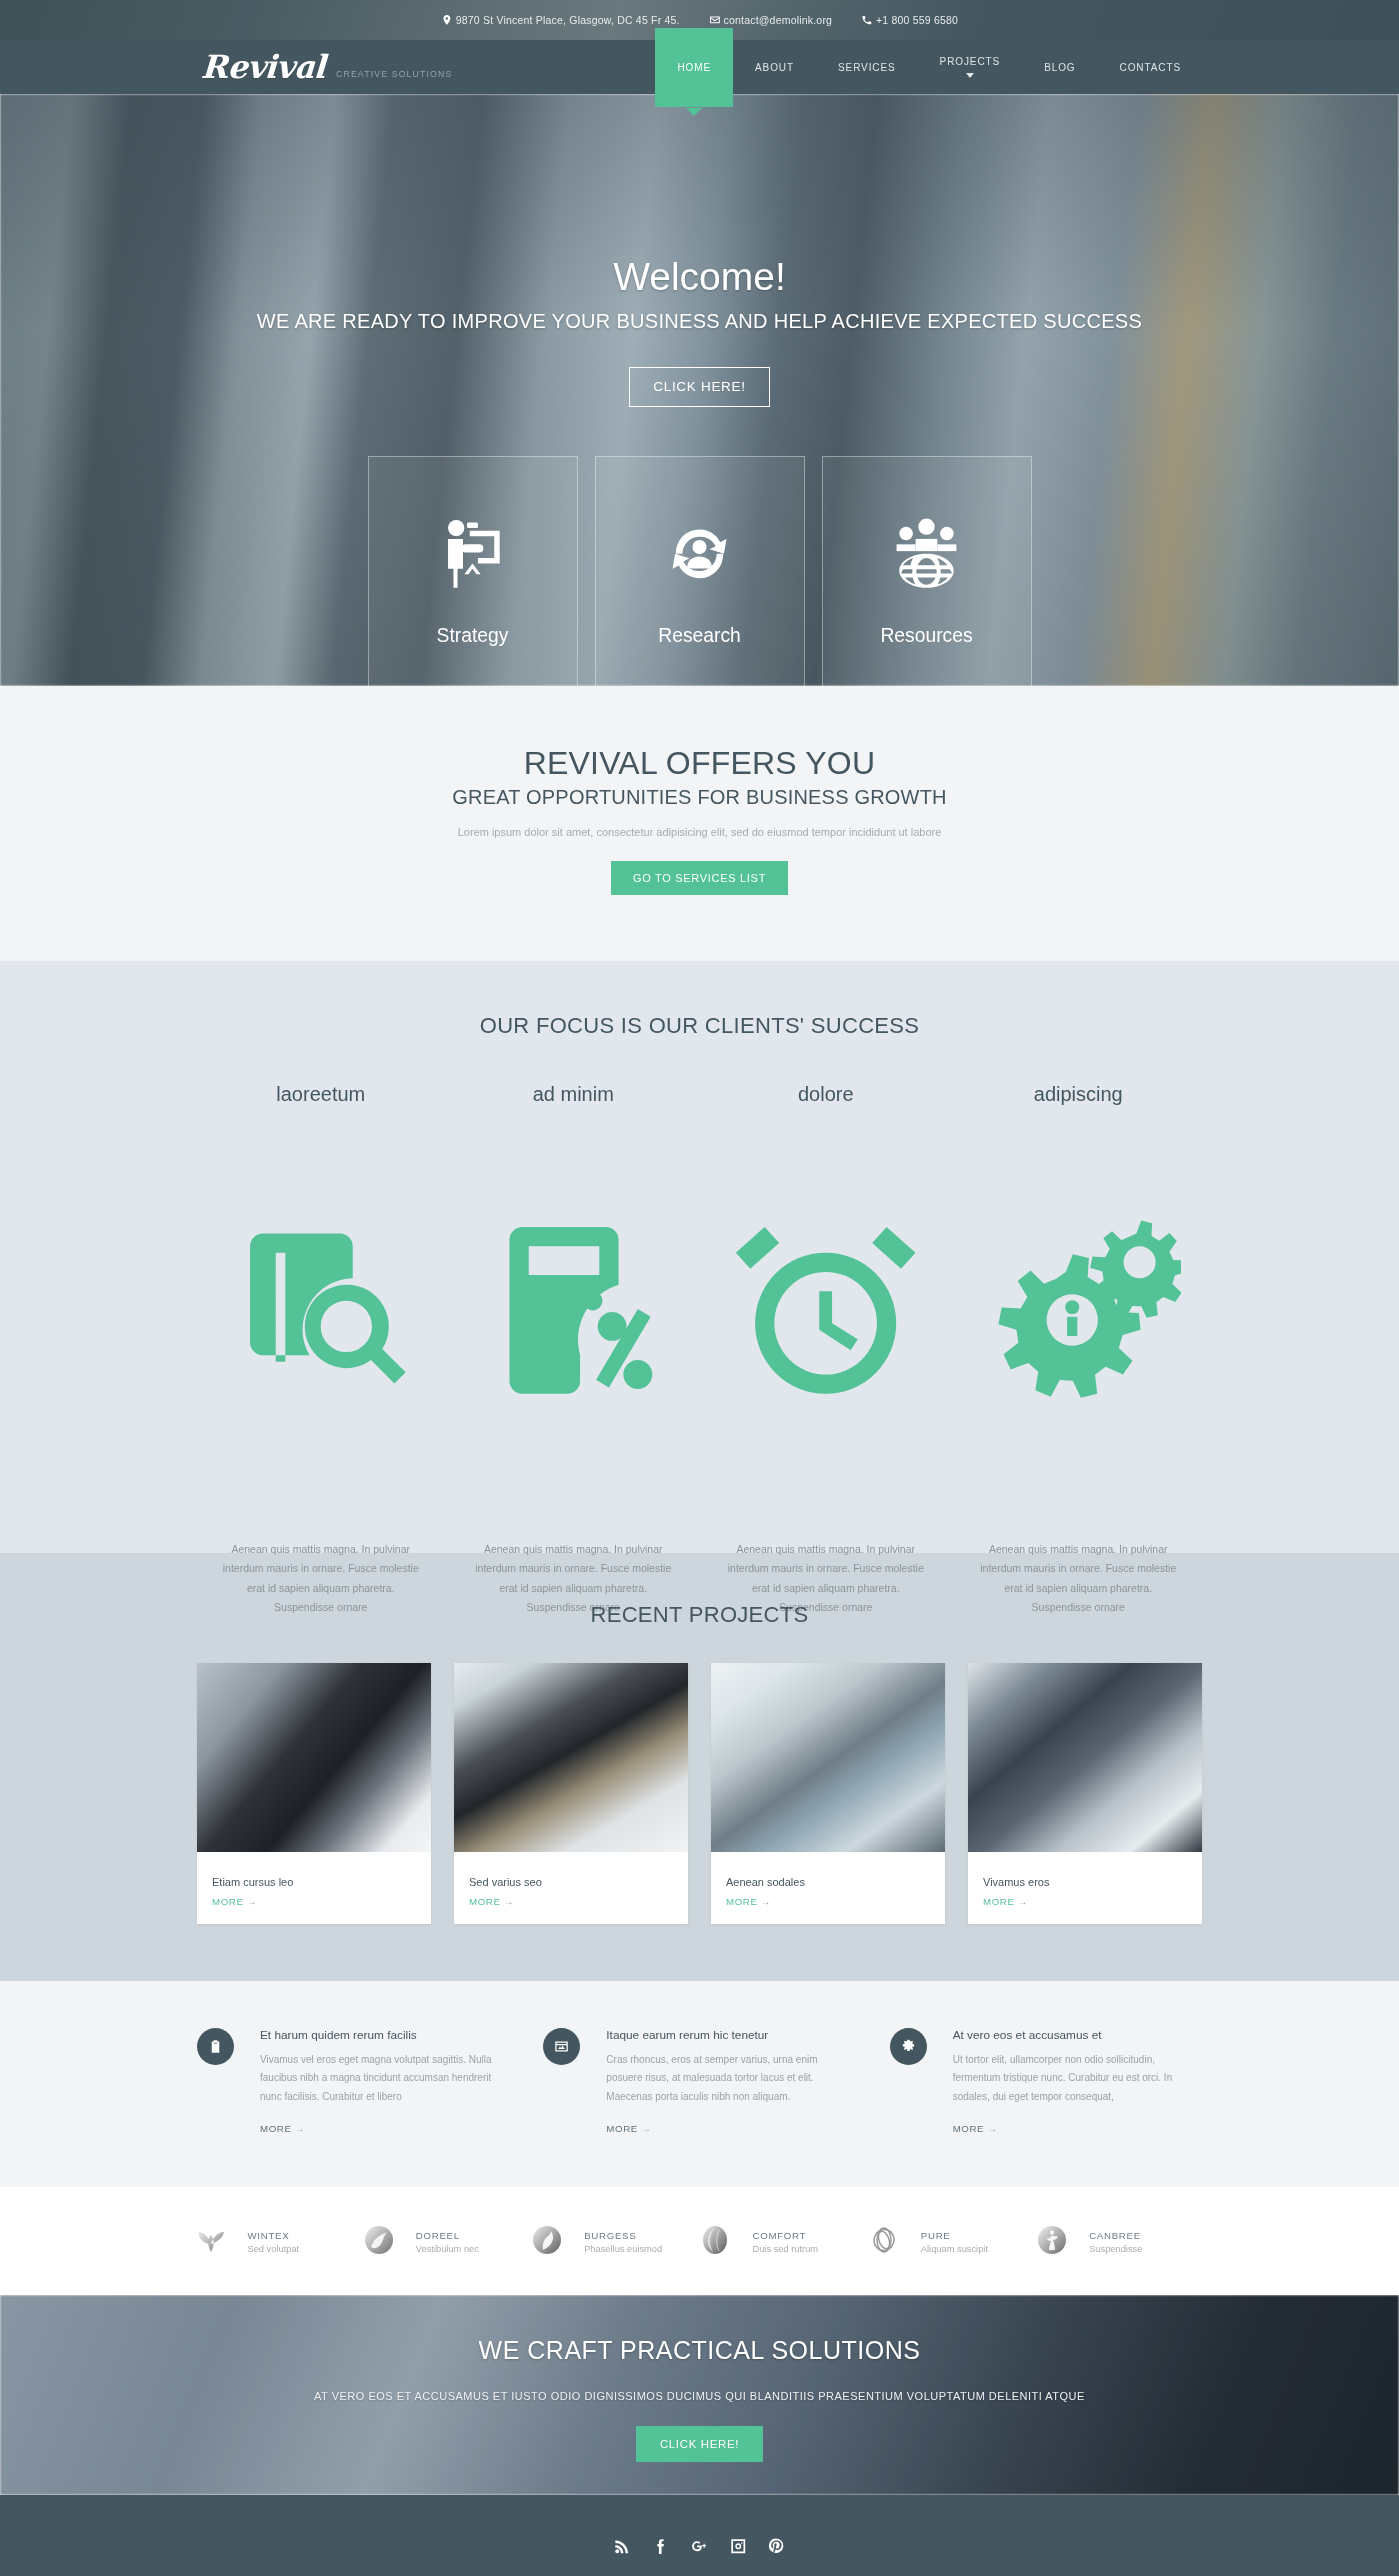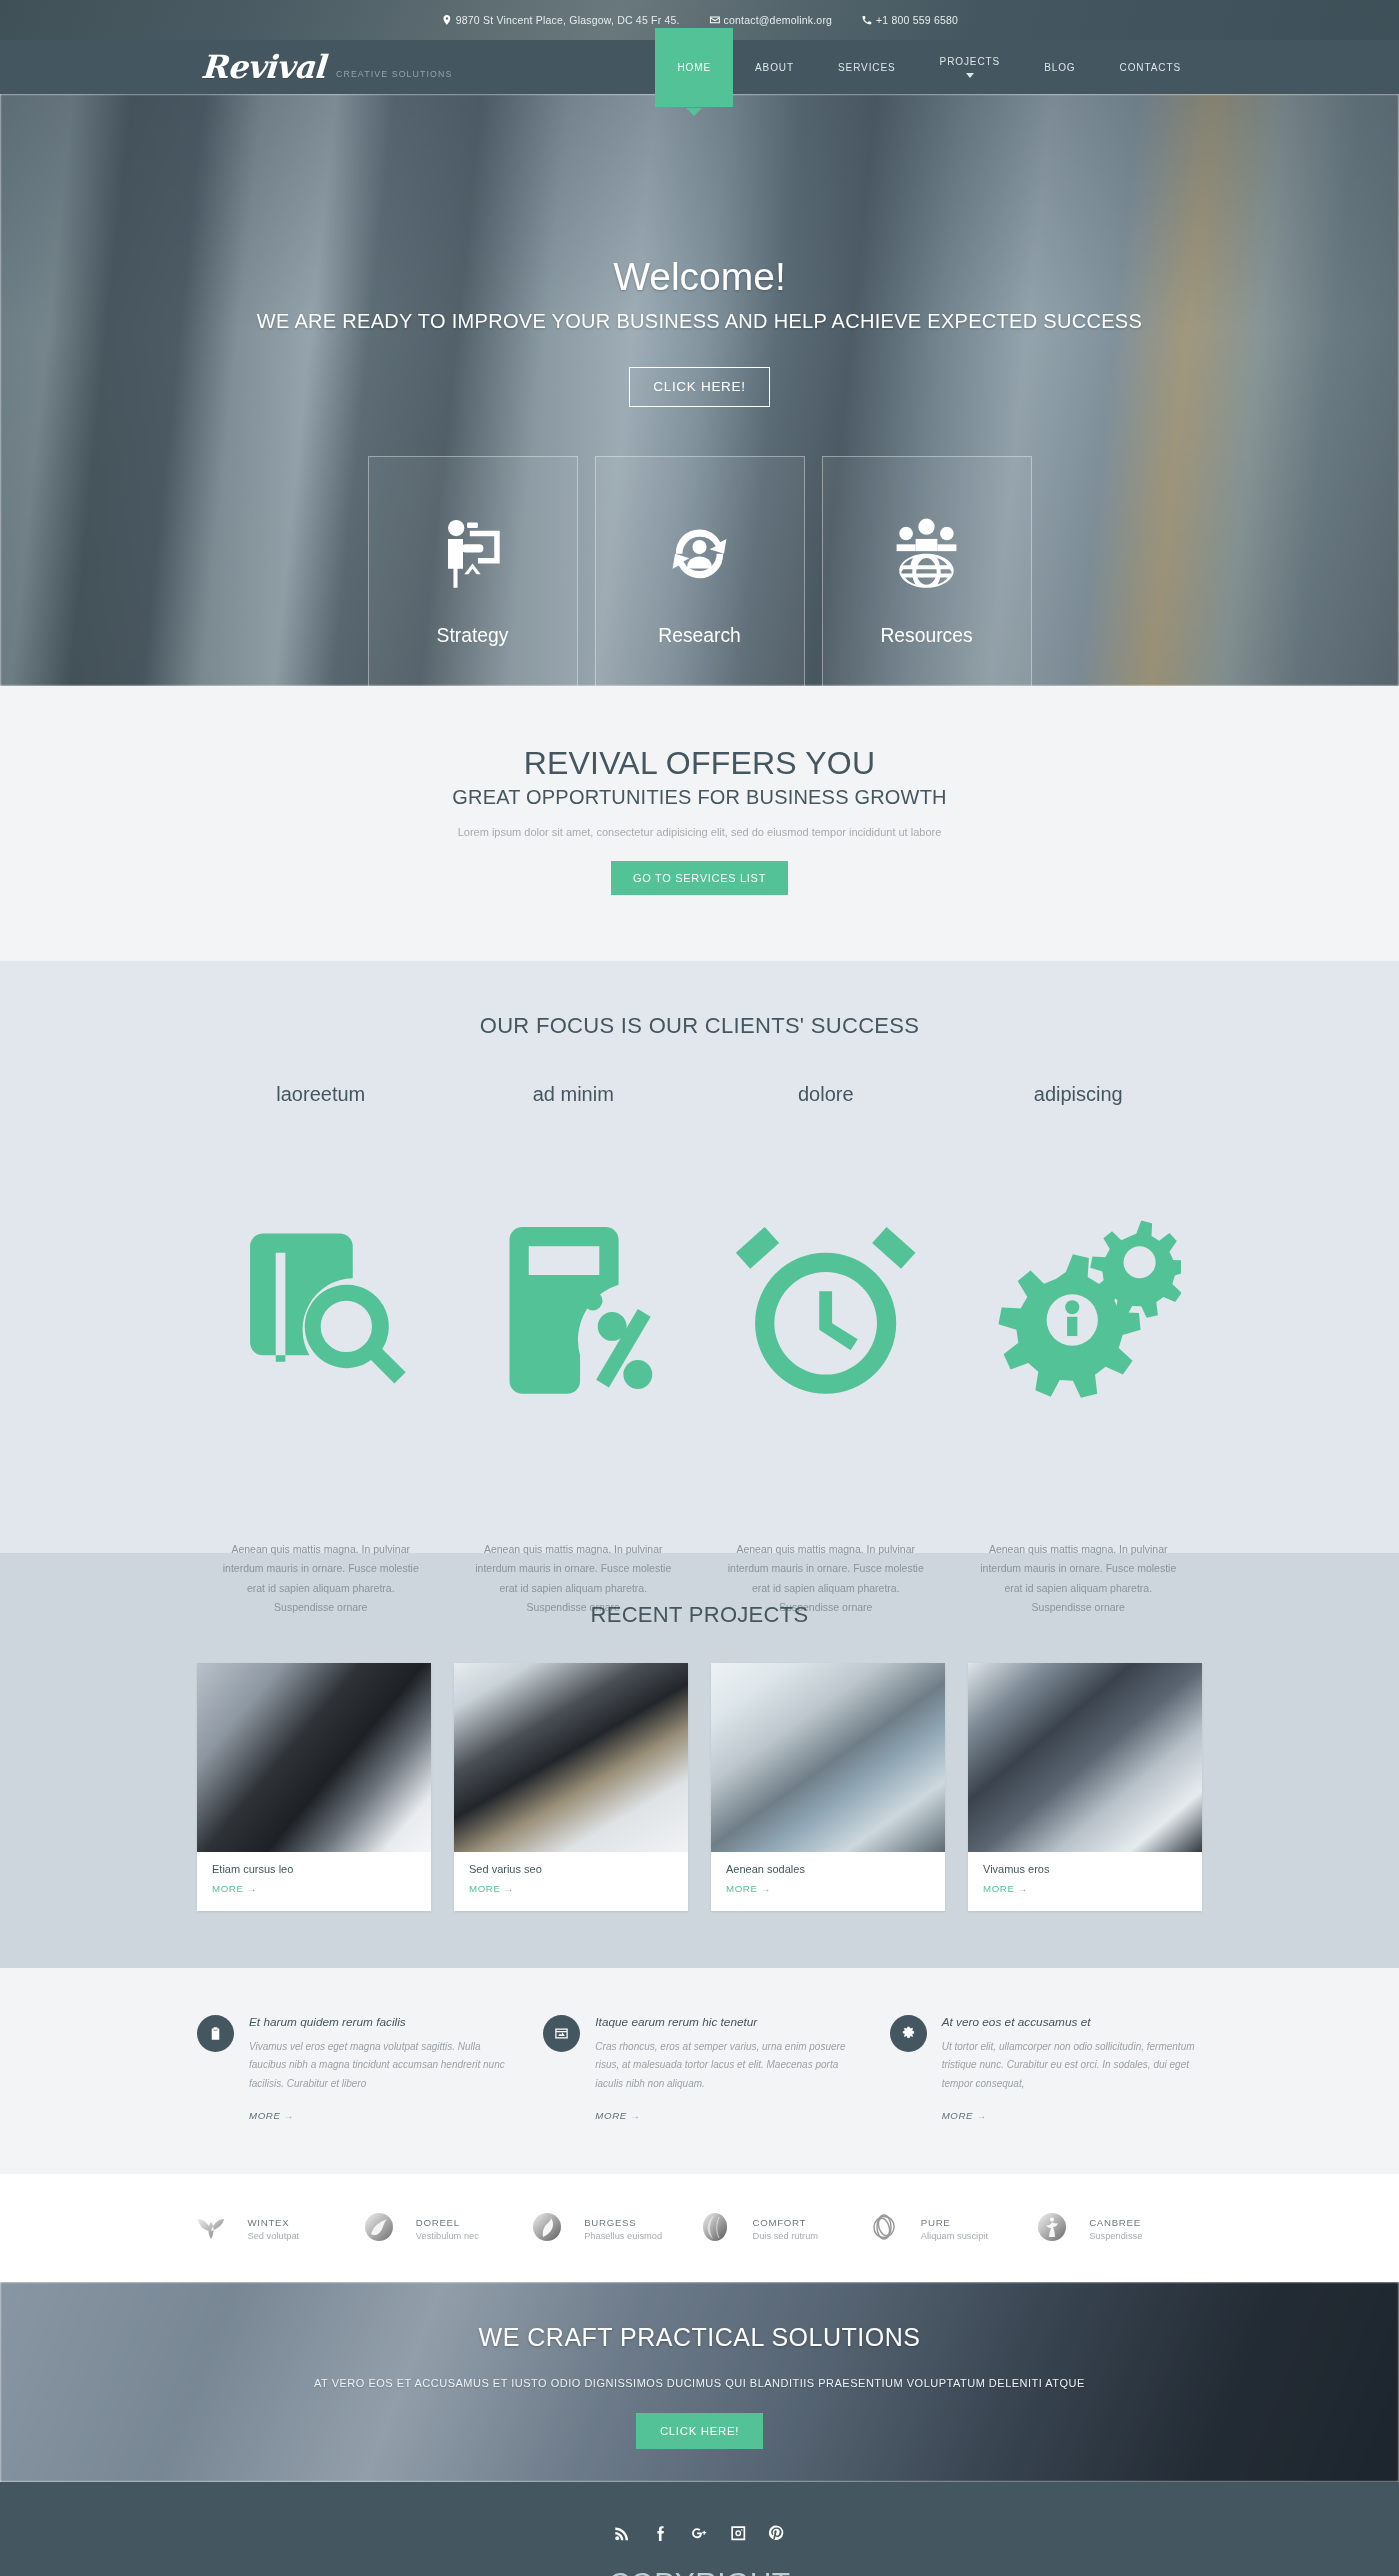--- a/index.html
+++ b/index.html
@@ -159,29 +159,29 @@
   
   .projects{ background:#cdd6dc; padding:49px 0 57px; }
   .proj-grid{ margin:35px auto 0; width:1005px; display:flex; gap:23px; }
   .pcard{ flex:1; background:#ffffff; box-shadow:0 0.8px 2.5px rgba(0,0,0,.08); cursor:pointer; }
   .pthumb{ width:100%; height:189px; overflow:hidden; position:relative; }
   .pthumb .ph{ position:absolute; inset:0; }
   .ph1{ background:linear-gradient(130deg,#b9c2cb 0%,#8d97a1 22%,#2f3338 42%,#1d2024 58%,#6b737c 72%,#e9ecef 88%,#f3f5f6 100%); }
   .ph2{ background:linear-gradient(150deg,#e6ecef 0%,#c9d3d8 14%,#4a4f55 34%,#22262b 48%,#9a8f78 62%,#dfe3e6 78%,#f1f3f4 100%); }
   .ph3{ background:linear-gradient(145deg,#eef2f4 0%,#dde6ea 16%,#bcc6cc 34%,#6f7d87 52%,#8fa6b4 64%,#cdd8de 80%,#5d6a72 100%); }
   .ph4{ background:linear-gradient(140deg,#dfe6ea 0%,#7e8b96 18%,#3a434d 36%,#5b6672 52%,#b7c1c9 68%,#e6ebee 84%,#2f3740 100%); }
-  .pmeta{ padding:11px 15px 17px; }
+  .pmeta{ padding:24px 15px 17px; }
   .pmeta .pt{ font-size:11px; color:#44565f; }
   .pmeta .pm{ margin-top:8.4px; font-size:9.7px; letter-spacing:0.6px; color:#53c296; }
   .pmeta .pm .arr{ color:#8b949a; margin-left:3.4px; }
 
   
   .info{ background:#f3f4f6; padding:47px 0 52px; }
   .info-grid{ margin:0 auto; width:1005px; display:flex; gap:34px; }
-  .icol{ flex:1; display:flex; gap:15px;font-style:italic; }
+  .icol{ flex:1; display:flex; gap:26px; }
   .ibadge{
     flex:0 0 37px; width:37px; height:37px; border-radius:50%;
     background:#44565f; display:flex; align-items:center; justify-content:center;
   }
   .ibadge svg{ width:15px; height:15px; fill:#ffffff; }
   .ibody h5{ font-size:11.8px; font-weight:400; color:#44565f; }
   .ibody p{ margin-top:8.4px; font-size:10px; line-height:1.85; color:#9aa2a7; }
   .ibody .pm{ margin-top:17px; display:inline-block; font-size:9.7px; letter-spacing:0.6px; color:#5f7079; cursor:pointer; }
   .ibody .pm .arr{ color:#9aa2a7; margin-left:3.4px; }
 

